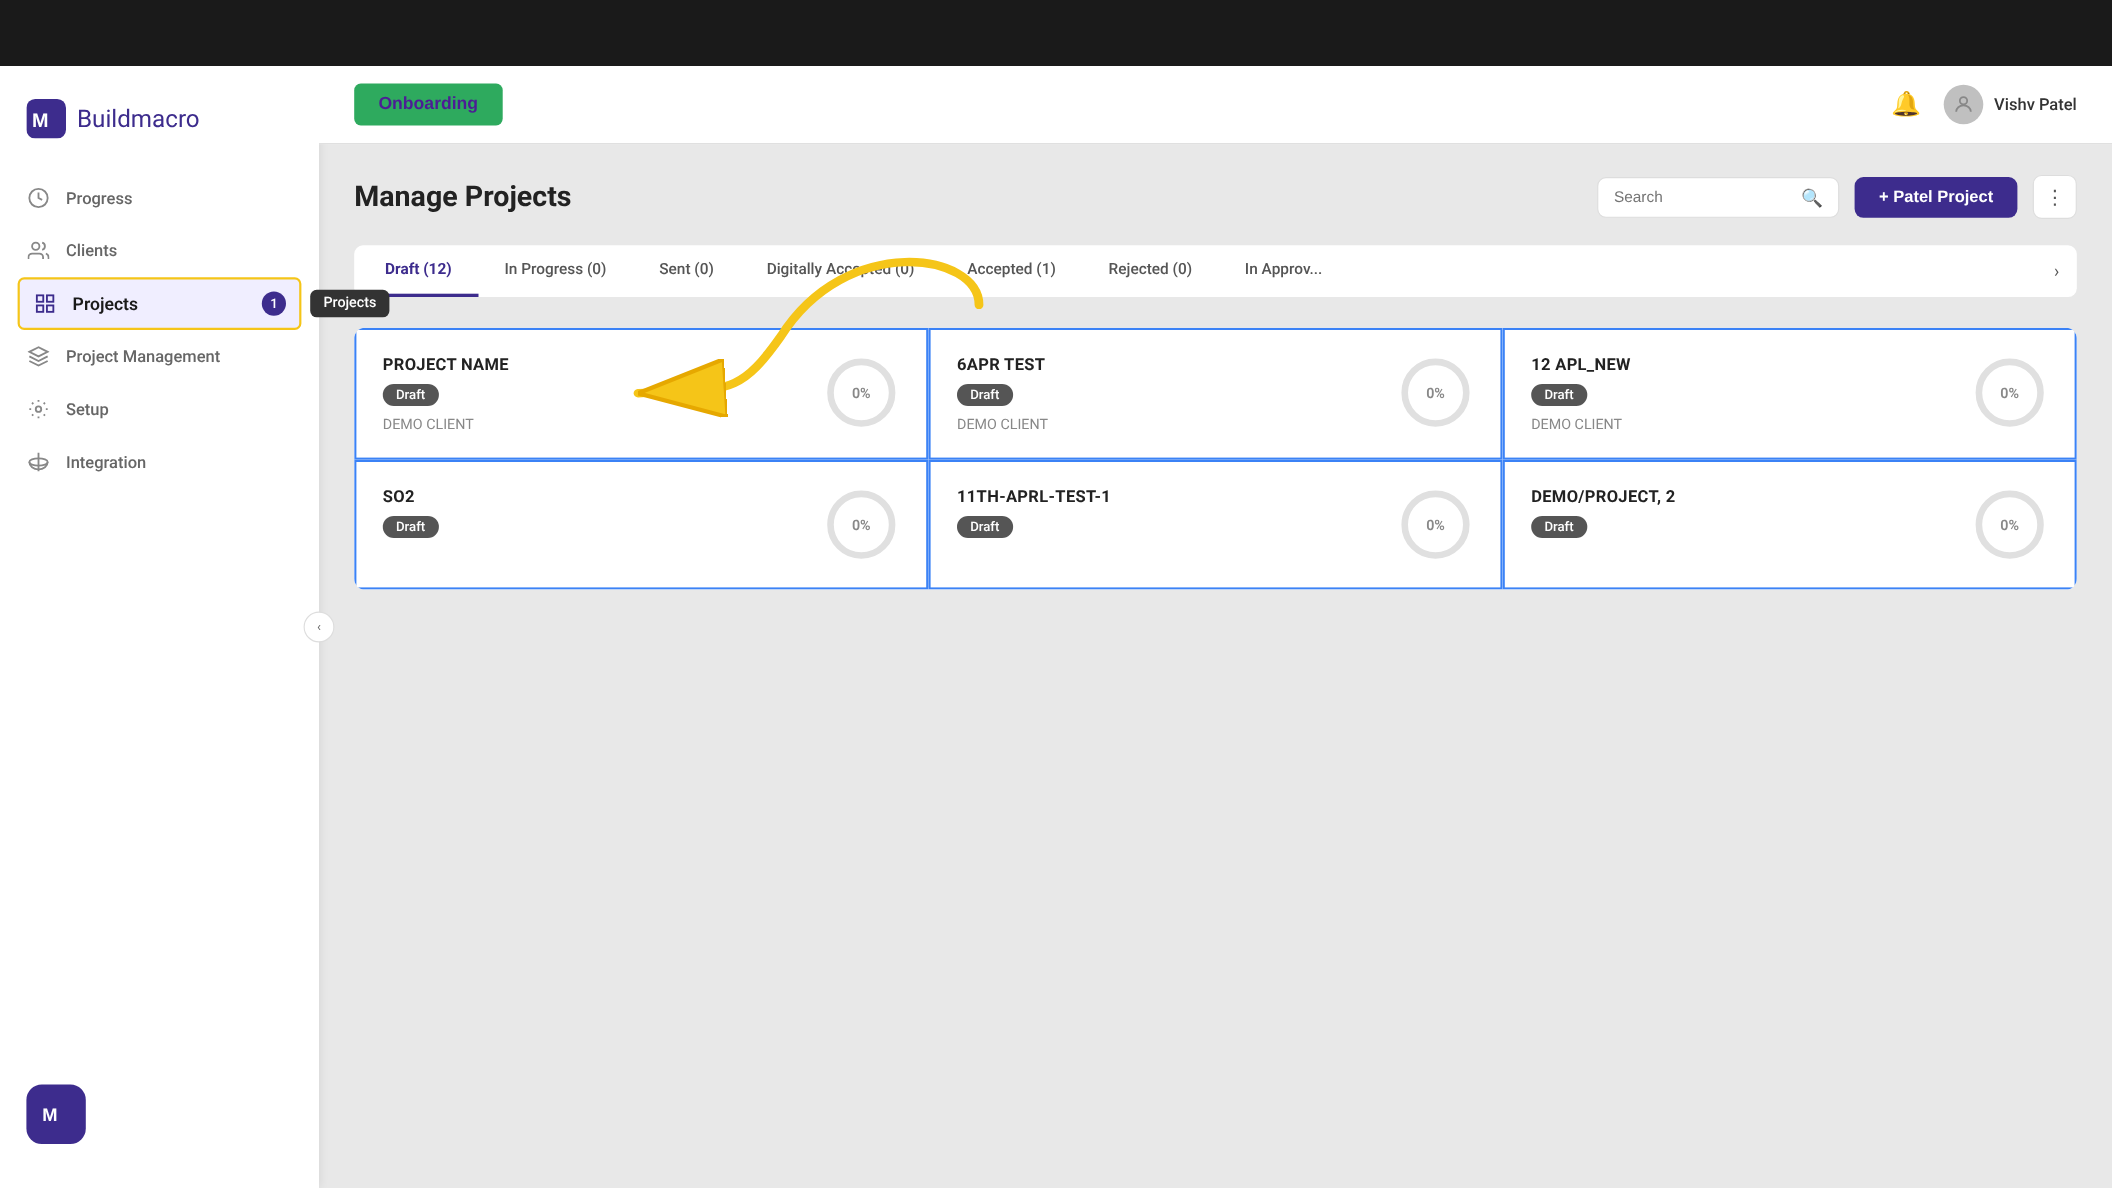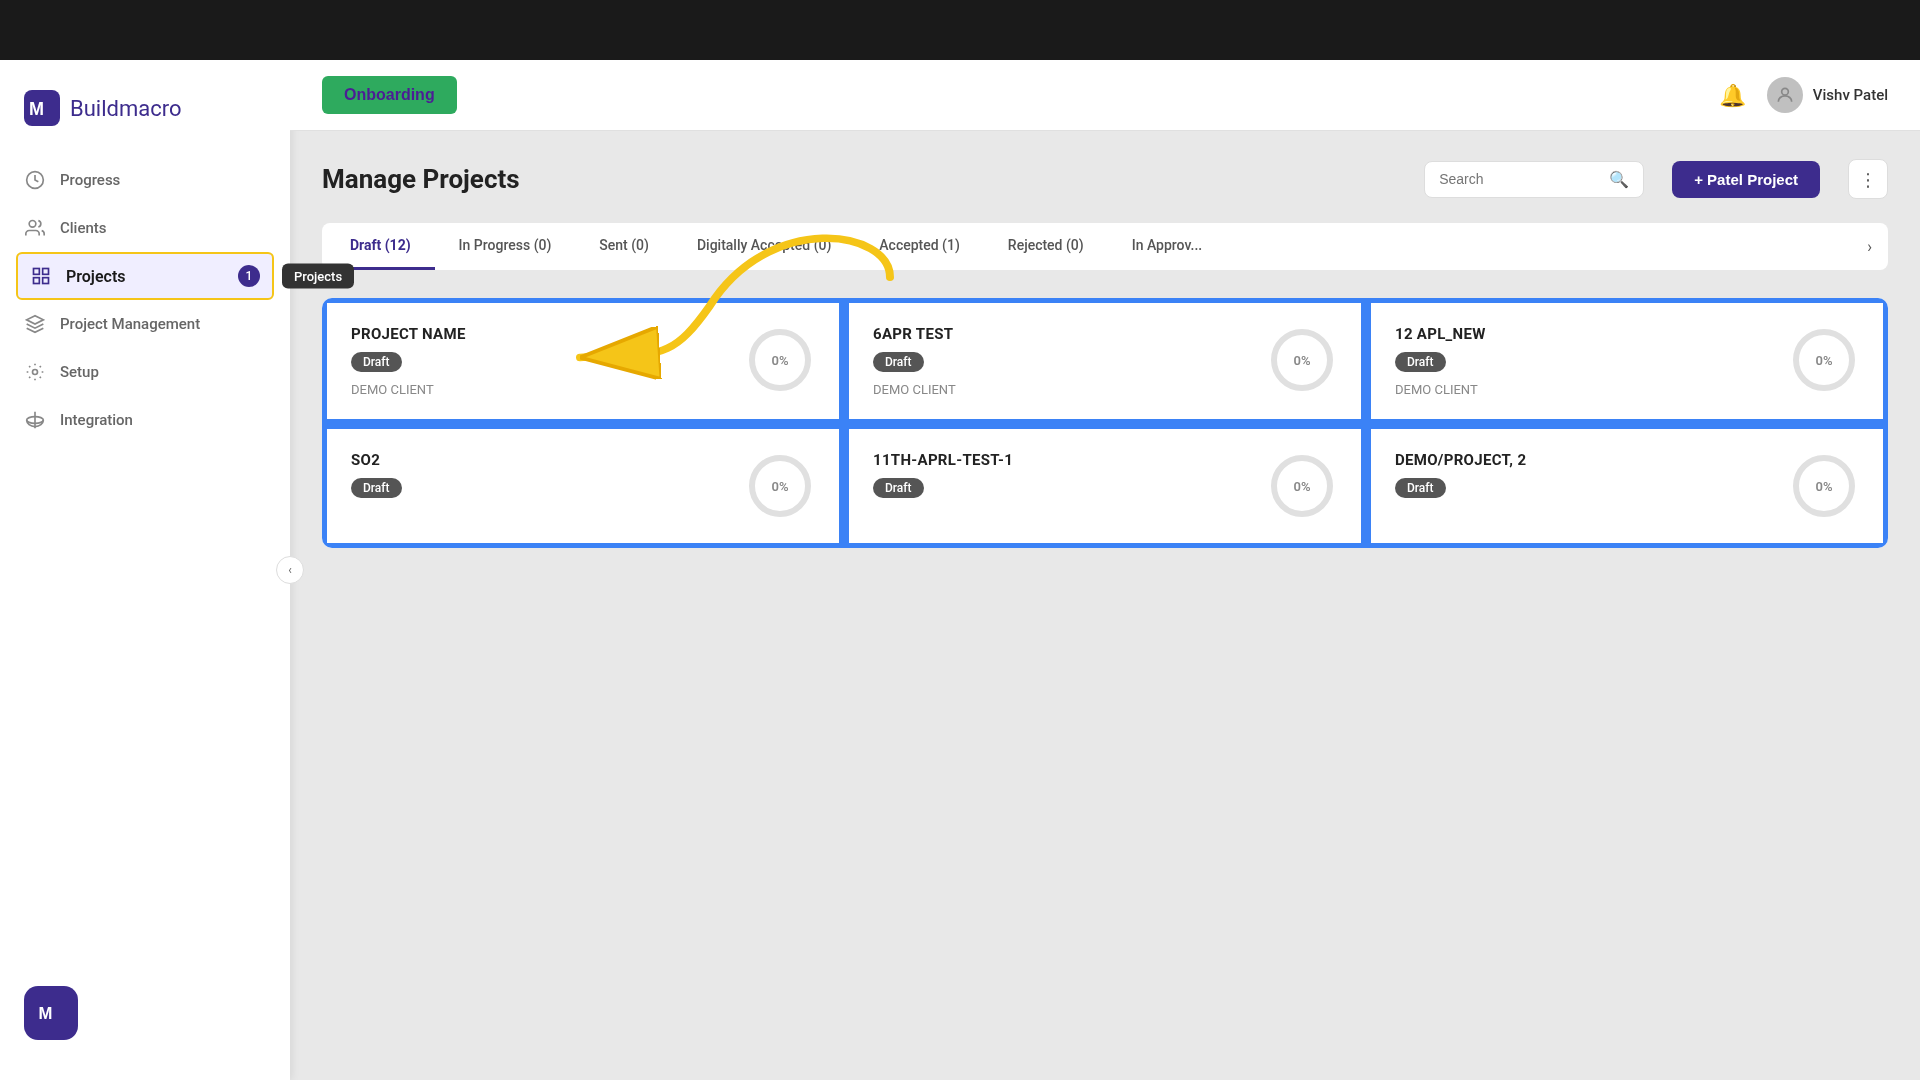--- a/index.html
+++ b/index.html
@@ -194,21 +194,21 @@
       margin-bottom: 24px;
     }
     .page-title {
       font-size: 26px;
       font-weight: 700;
       color: #222;
     }
     .header-actions {
       display: flex;
       align-items: center;
-      gap: 28px;
+      gap: 14px;
     }
     .search-box {
       display: flex;
       align-items: center;
       background: white;
       border: 1px solid #ddd;
       border-radius: 8px;
       padding: 8px 14px;
       gap: 8px;
       width: 220px;
@@ -284,21 +284,21 @@
     
     .projects-grid {
       display: grid;
       grid-template-columns: repeat(3, 1fr);
       gap: 0;
       background: white;
       border-radius: 10px;
       overflow: hidden;
     }
     .project-card {
-      border: 5px solid #3b82f6;
+      border: 2px solid #3b82f6;
       padding: 22px 24px;
       display: flex;
       align-items: flex-start;
       gap: 16px;
       background: white;
       cursor: pointer;
       position: relative;
     }
     .project-info { flex: 1; }
     .project-name {

